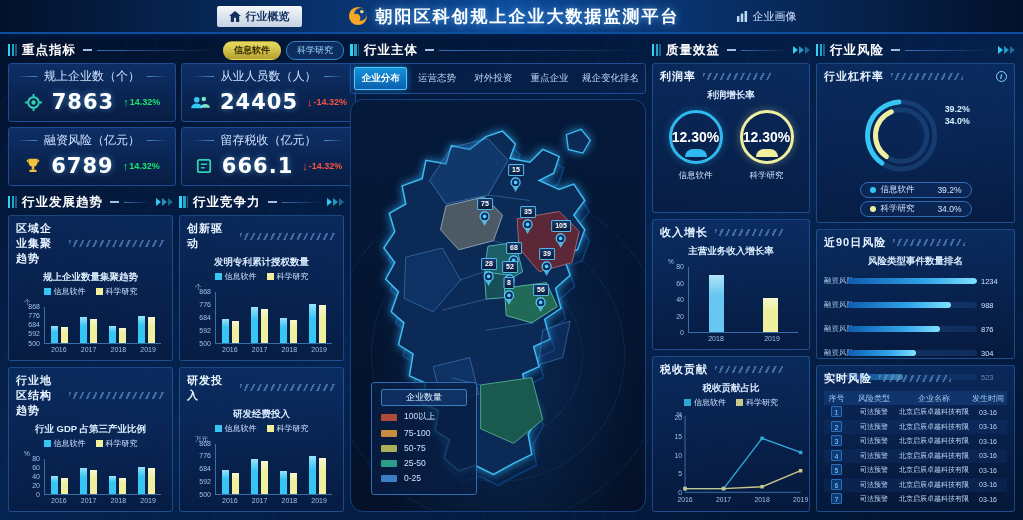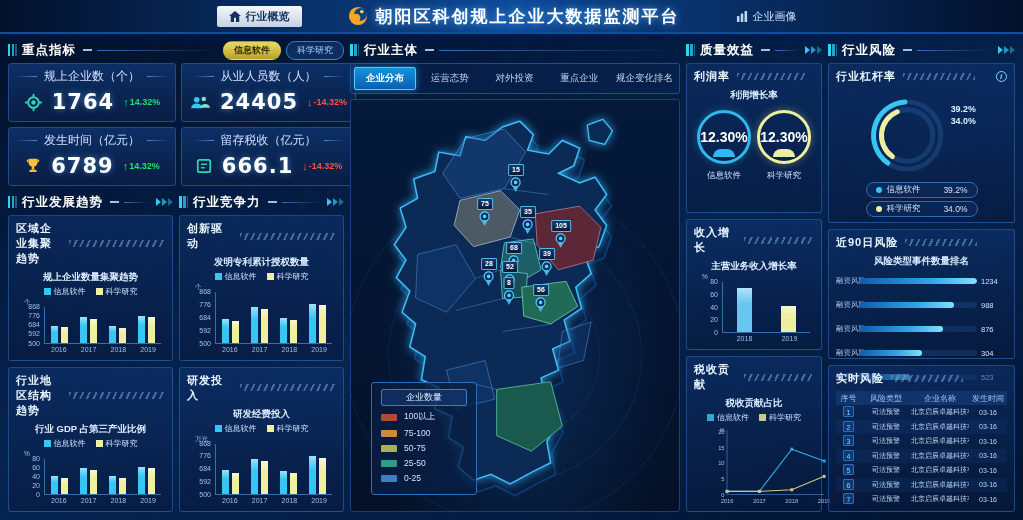--- a/index.html
+++ b/index.html
@@ -10,22 +10,22 @@
 
 header{position:relative;z-index:5;height:34px;display:flex;align-items:center;justify-content:center;gap:46px;background:linear-gradient(90deg,#03112b 0%,#0a3a7c 40%,#0d4c9c 50%,#0a3a7c 60%,#03112b 100%);border-bottom:2px solid #0d4f9e;box-shadow:0 2px 8px rgba(0,30,80,.8)}
 .nav-btn{display:flex;align-items:center;gap:5px;font-size:11px;cursor:pointer}
 .nav-left{background:linear-gradient(180deg,#f4f7fb,#c6d2e2);color:#10305f;font-weight:bold;padding:3px 12px;border-radius:2px}
 .nav-right{color:#cfe2ff;padding:3px 10px}
 .title-wrap{display:flex;align-items:center;gap:8px}
 .title-wrap h1{font-size:17px;color:#fff;letter-spacing:2px;font-weight:bold;text-shadow:0 0 8px rgba(90,180,255,.9)}
 
 main{position:relative;z-index:2;display:flex;gap:6px;padding:6px 8px 8px;height:486px}
 .col-left{width:336px;display:flex;flex-direction:column;gap:6px;min-height:0}
-.col-center{width:330px;display:flex;flex-direction:column;min-height:0}
-.col-q{width:136px;display:flex;flex-direction:column;min-height:0}
+.col-center{width:296px;display:flex;flex-direction:column;min-height:0}
+.col-q{width:158px;display:flex;flex-direction:column;min-height:0}
 .col-r{flex:1;display:flex;flex-direction:column;min-height:0}
 .panel{display:flex;flex-direction:column;min-height:0}
 .left-two{display:flex;gap:6px;flex:1;min-height:0}
 .left-two .panel{flex:1}
 
 .sec-head{display:flex;align-items:center;gap:5px;height:20px;flex:none;margin-bottom:3px}
 .orn{width:9px;height:12px;flex:none;background:linear-gradient(90deg,#2fd3f5 0 2.5px,transparent 2.5px 4px,rgba(47,211,245,.75) 4px 6.5px,transparent 6.5px 7.5px,rgba(47,211,245,.4) 7.5px 9px)}
 .sec-head h2{font-size:12.5px;color:#fff;letter-spacing:1px;white-space:nowrap}
 .tdash{width:9px;height:2px;background:#9fc3e8;flex:none;margin-left:2px}
 .dashline{flex:1;height:1px;background:linear-gradient(90deg,rgba(70,130,210,.8),transparent)}
@@ -65,21 +65,21 @@
 .mc-unit{position:absolute;left:8px;top:-9px;font-size:6.5px;color:#9cc3e8}
 .mc-bars{position:absolute;left:28px;right:2px;top:0;bottom:0;display:flex;align-items:flex-end;justify-content:space-around;border-bottom:1px solid #3a6ea8;border-left:1px solid #3a6ea8}
 .mc-group{display:flex;gap:3px;align-items:flex-end;height:100%}
 .mc-bar{position:relative;background-image:linear-gradient(180deg,rgba(255,255,255,.5),rgba(255,255,255,0) 35%)}
 .mc-x{display:flex;margin:0 2px 0 28px;flex:none;height:11px}
 .mc-x span{flex:1;text-align:center;font-size:7px;color:#9cc3e8;padding-top:2px}
 
 .tabs{display:flex;gap:3px;background:rgba(10,35,80,.55);border:1px solid #1d4c92;border-radius:3px;padding:3px;flex:none;margin-bottom:5px}
 .tab{flex:1;text-align:center;font-size:9.5px;color:#bfd8f5;padding:4px 2px;white-space:nowrap;cursor:pointer;border:1px solid transparent;border-radius:2px}
 .tab.active{background:linear-gradient(180deg,#1493da,#0a5fae);border-color:#52c8ff;color:#fff;font-weight:bold;box-shadow:0 0 7px rgba(42,168,255,.6)}
-.map-wrap{position:relative;flex:1;min-height:0;border:1px solid #16407e;border-radius:3px;overflow:hidden;background:radial-gradient(ellipse at 52% 68%,rgba(24,90,170,.30),rgba(4,18,44,.05) 62%),linear-gradient(180deg,#051a3c,#041128)}
+.map-wrap{position:relative;flex:1;min-height:0;border:1px solid #16407e;border-radius:13px;overflow:hidden;background:radial-gradient(ellipse at 52% 68%,rgba(24,90,170,.30),rgba(4,18,44,.05) 62%),linear-gradient(180deg,#051a3c,#041128)}
 .map-wrap::before{content:"";position:absolute;left:50%;top:62%;width:420px;height:420px;transform:translate(-50%,-50%);border-radius:50%;background:repeating-radial-gradient(circle,rgba(60,140,230,.10) 0 1px,transparent 1px 42px);pointer-events:none}
 .map-svg{position:absolute;inset:0;width:100%;height:100%}
 .legendbox{position:absolute;left:20px;bottom:16px;width:106px;background:rgba(8,30,66,.78);border:1px solid #2e6cb4;border-radius:3px;padding:6px 9px;z-index:4}
 .legendbox .lt{font-size:9px;color:#dff1ff;border:1px solid #3a7fc1;border-radius:2px;text-align:center;padding:1px 0;margin-bottom:5px;background:rgba(22,62,122,.55)}
 .lrow{display:flex;align-items:center;gap:7px;font-size:8.5px;color:#cfe2ff;margin:5px 0}
 .lsw{width:16px;height:7px;border-radius:1px;flex:none}
 .marker{position:absolute;transform:translate(-50%,-100%);display:flex;flex-direction:column;align-items:center;z-index:3}
 .mval{background:linear-gradient(180deg,#17386a,#0a1c3c);border:1px solid #52b9e8;color:#fff;font-size:7px;font-weight:bold;padding:0 3px;border-radius:1px;line-height:10px;margin-bottom:1px}
 
 .grow{display:flex;justify-content:space-around;margin-top:7px}
@@ -169,21 +169,21 @@
                     <circle cx="10" cy="10" r="5.6" fill="none" stroke="#2fd3b5" stroke-width="2"></circle>
                     <circle cx="10" cy="10" r="2.3" fill="#2fd3b5"></circle>
                     <g stroke="#2fd3b5" stroke-width="2">
                       <line x1="10" y1="1" x2="10" y2="4"></line>
                       <line x1="10" y1="16" x2="10" y2="19"></line>
                       <line x1="1" y1="10" x2="4" y2="10"></line>
                       <line x1="16" y1="10" x2="19" y2="10"></line>
                     </g>
                   </svg>
                 </span>
-                <span class="card-value">1764</span>
+                <span class="card-value">7863</span>
                 <span class="delta up">
                   <span class="arr">↑</span>
                   <span>14.32%</span>
                 </span>
               </div>
             </div>
             <div class="card">
               <div class="card-label">从业人员数（人）</div>
               <div class="card-body">
                 <span class="card-icon">
@@ -195,21 +195,21 @@
                   </svg>
                 </span>
                 <span class="card-value">24405</span>
                 <span class="delta down">
                   <span class="arr">↓</span>
                   <span>-14.32%</span>
                 </span>
               </div>
             </div>
             <div class="card">
-              <div class="card-label">发生时间（亿元）</div>
+              <div class="card-label">融资风险（亿元）</div>
               <div class="card-body">
                 <span class="card-icon">
                   <svg viewBox="0 0 20 20" width="18" height="18">
                     <path d="M5,2 h10 v4 a5,5 0 0 1 -10,0 Z" fill="#f2c13d"></path>
                     <path d="M3,3 h2 v3.4 a3.2,3.2 0 0 1 -2,-3.4 Z" fill="#f2c13d"></path>
                     <path d="M17,3 h-2 v3.4 a3.2,3.2 0 0 0 2,-3.4 Z" fill="#f2c13d"></path>
                     <rect x="8.6" y="10.5" width="2.8" height="3.6" fill="#f2c13d"></rect>
                     <rect x="6" y="14.2" width="8" height="2.6" rx="1" fill="#f2c13d"></rect>
                   </svg>
                 </span>

